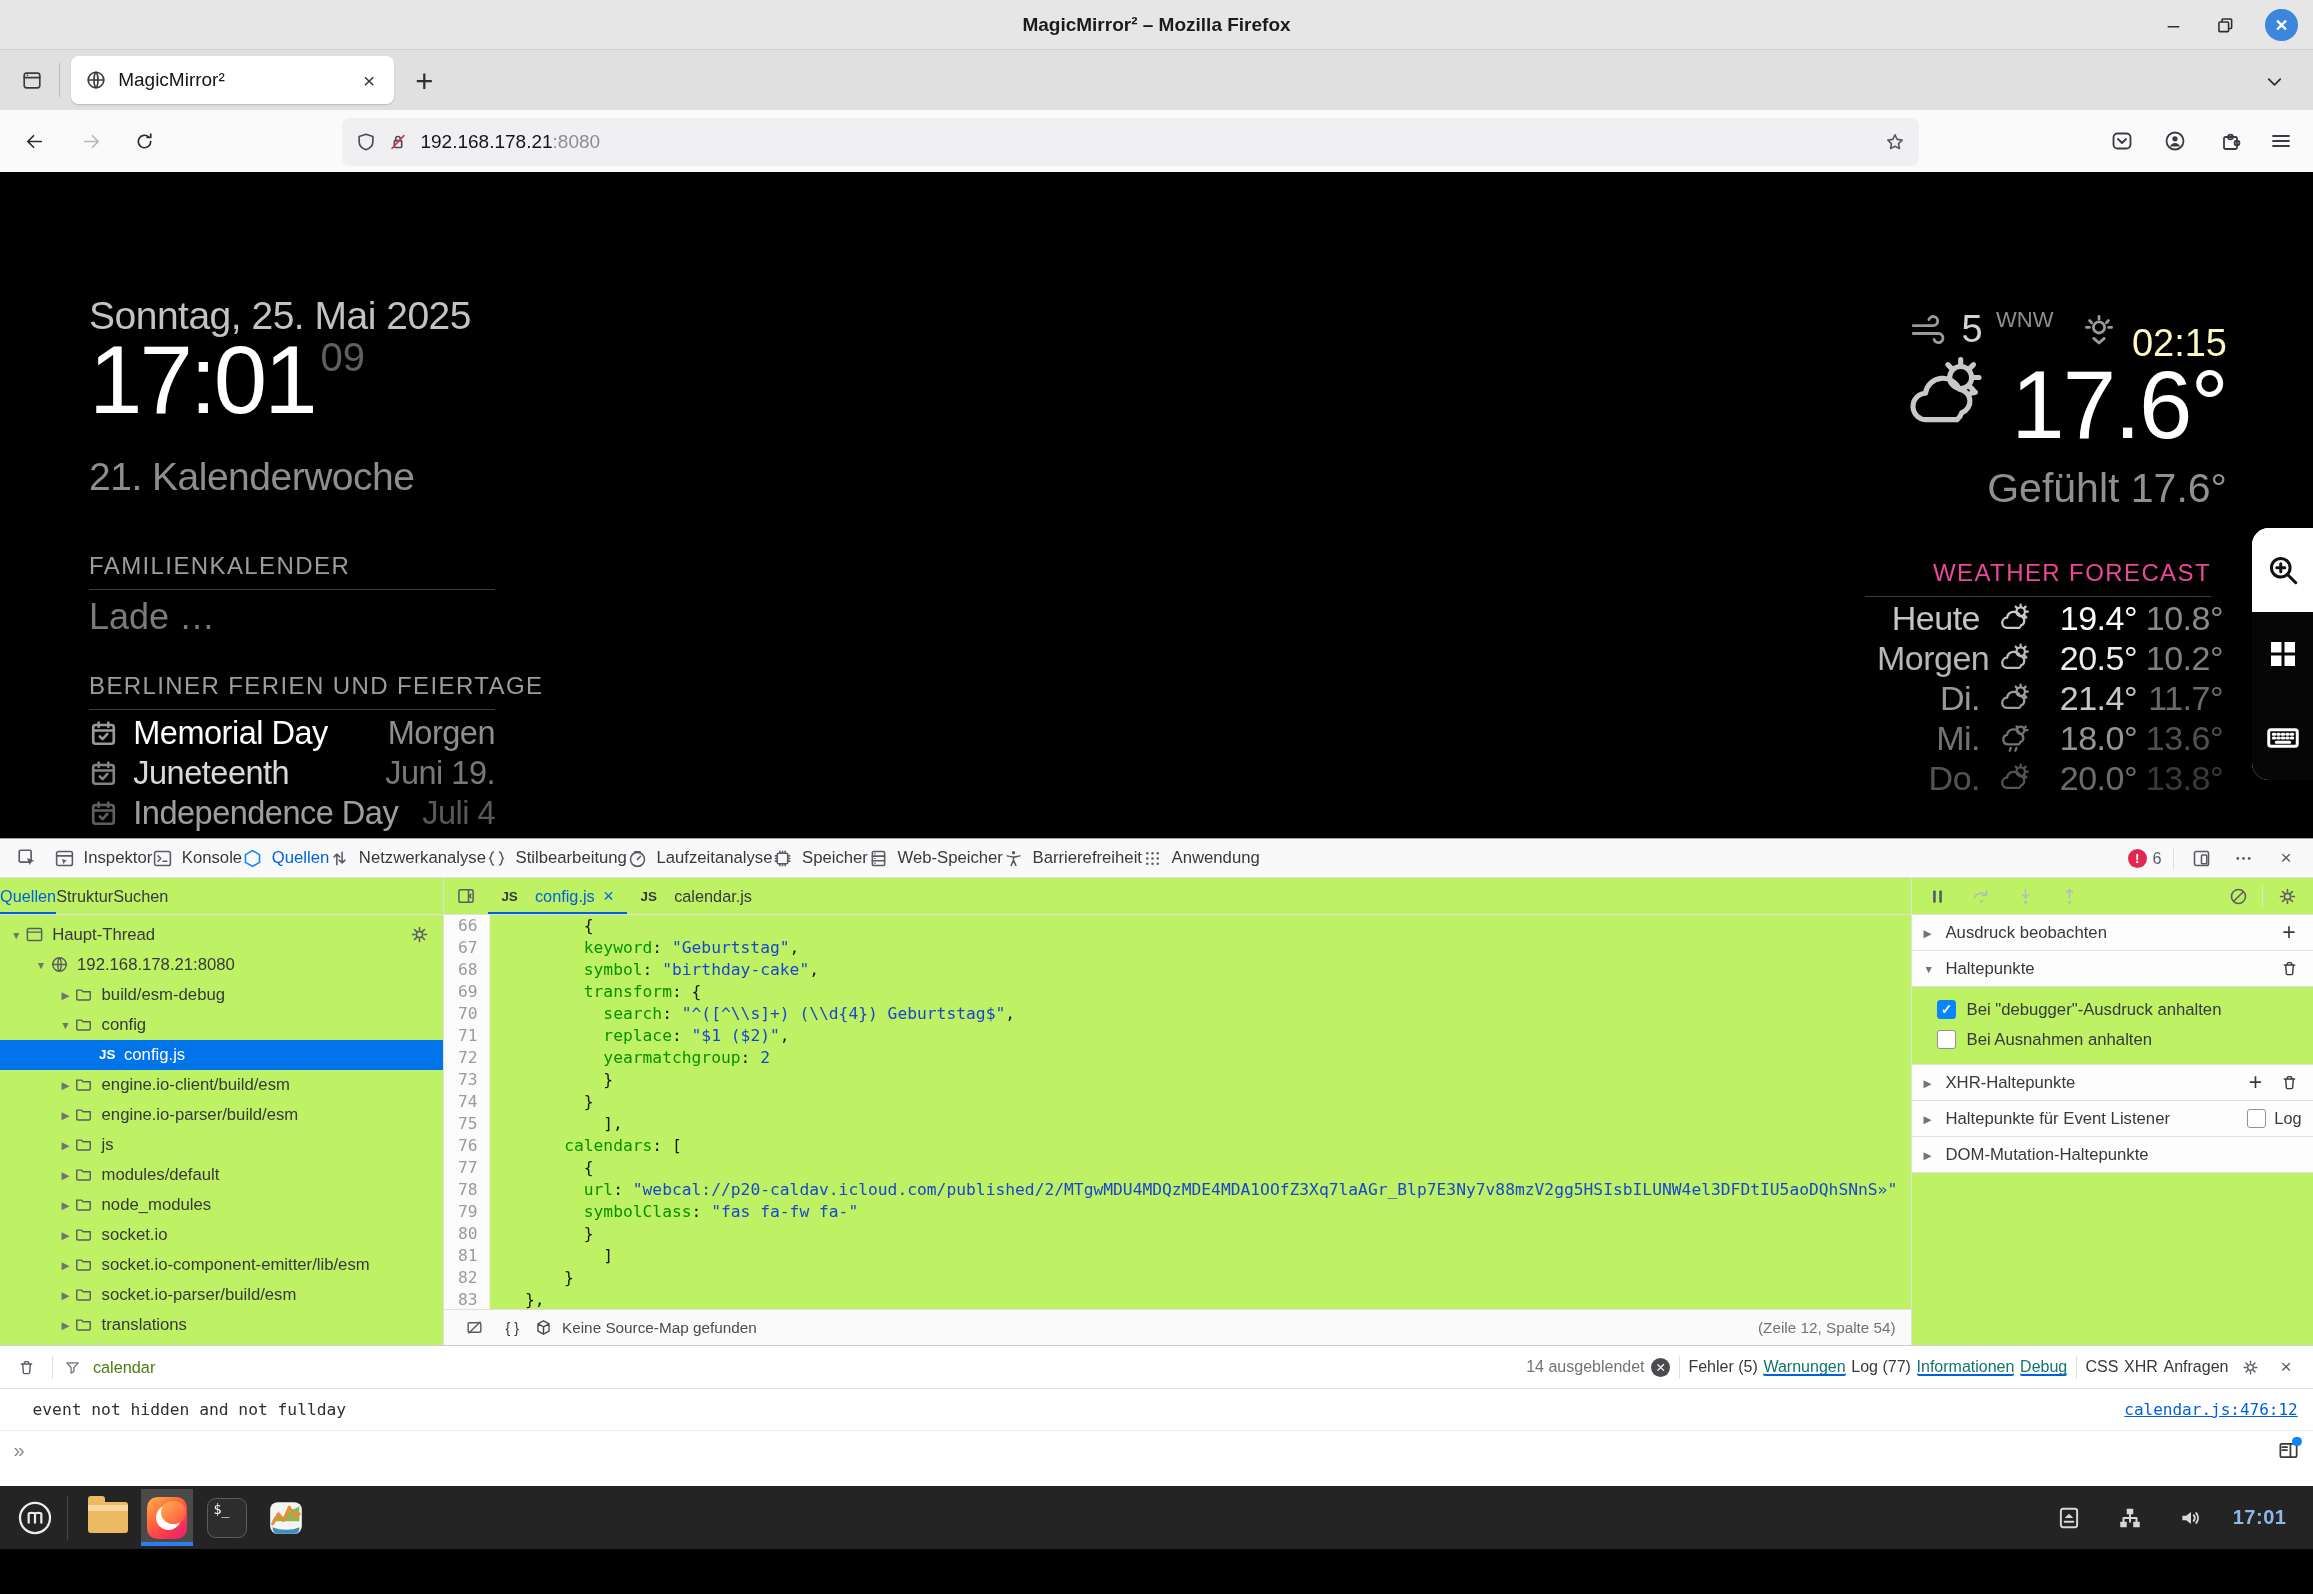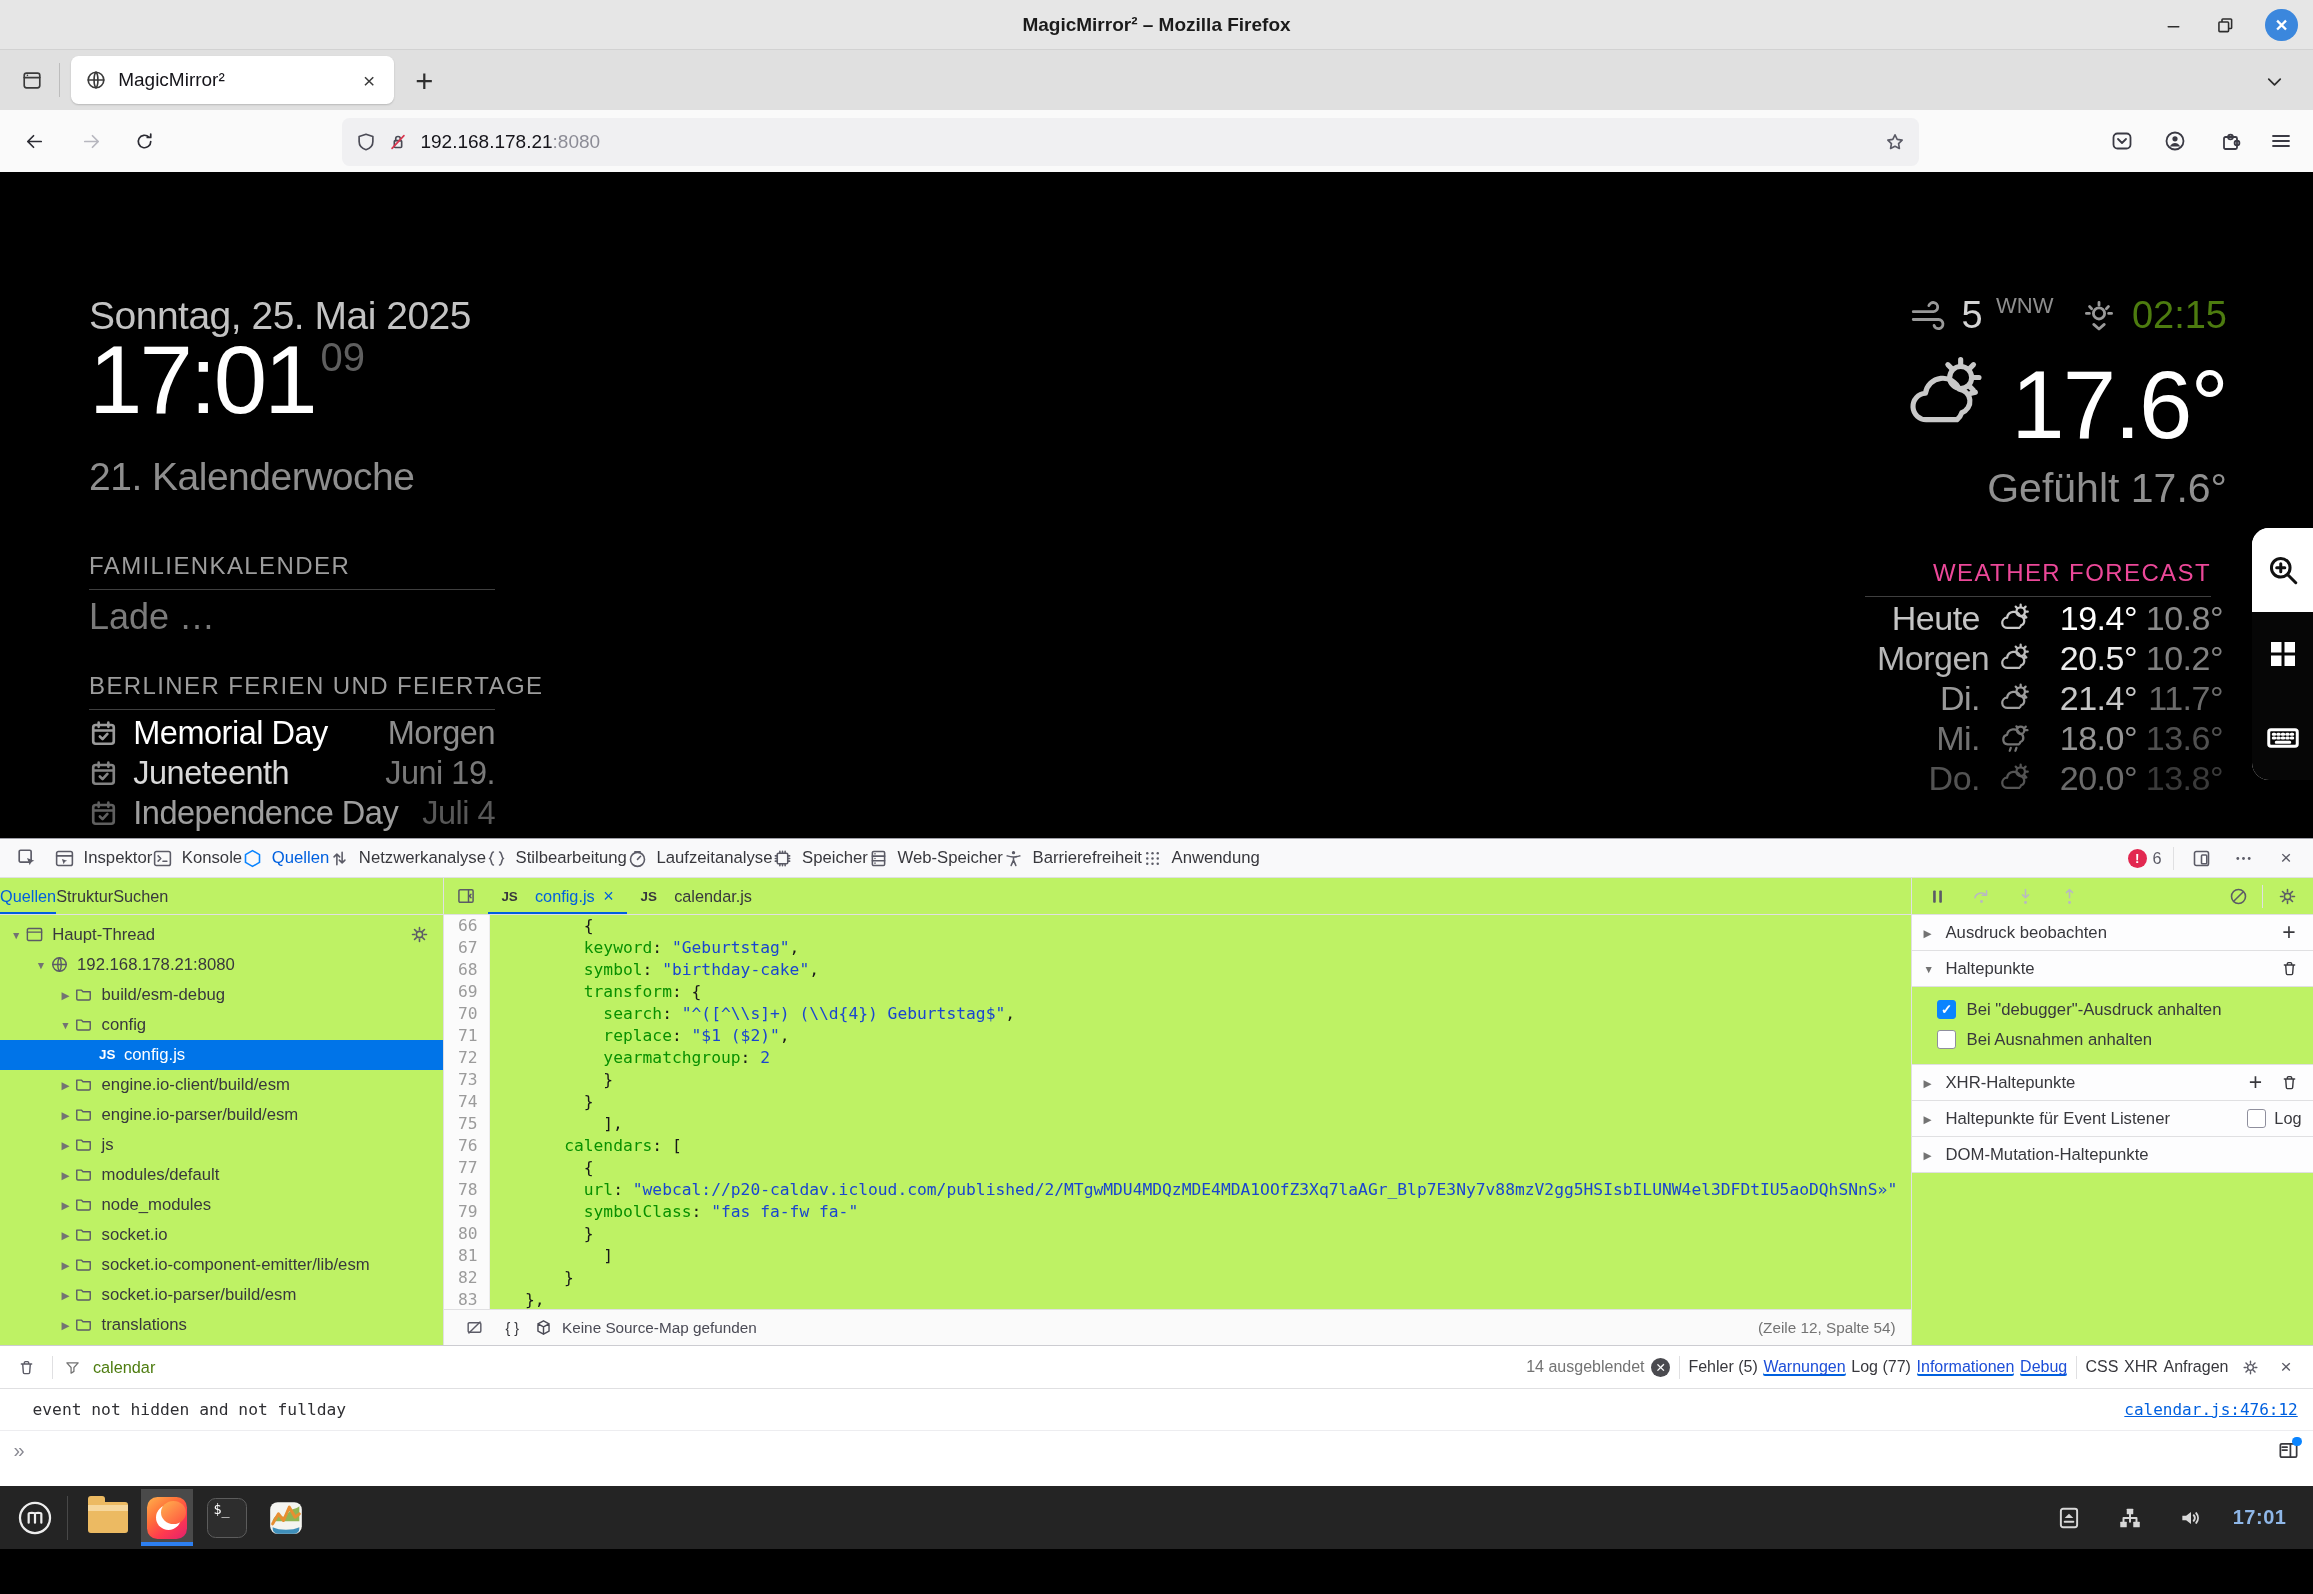--- a/index.html
+++ b/index.html
@@ -66,21 +66,21 @@
   .mm-event .ico{color:#9a9a9a;margin-right:15.3px;}
   .mm-event .ico svg{width:29px;height:29px;stroke-width:2.2;}
   .mm-event .t{color:#fff;flex:1;white-space:nowrap;}
   .mm-event .w{color:#8e8e8e;}
   .mm-right{position:absolute;right:86px;top:0;width:516px;height:100%;}
   .mm-meta{position:absolute;top:122px;right:0;display:flex;align-items:center;gap:11.5px;font-size:38px;color:#a8a8a8;white-space:nowrap;}
   .mm-meta .ico{color:#9a9a9a;}
   .mm-meta .ico svg{width:42px;height:42px;stroke-width:1.6;}
   .mm-meta .wspd{color:#d4d4d4;}
   .mm-meta .wdir{font-size:22px;color:#8e8e8e;position:relative;top:-9.6px;margin:0 13.4px 0 1.9px;}
-  .mm-meta .stime{color:#4d7c0f;}
+  .mm-meta .stime{color:#fef9c3;margin-top:28px;}
   .mm-current{position:absolute;top:178px;right:0;display:flex;align-items:flex-start;gap:21px;}
   .mm-current .ico{color:#c9c9c9;}
   .mm-current .ico svg{width:88px;height:88px;stroke-width:1.4;}
   .mm-current .temp{font-size:96px;color:#fff;letter-spacing:-1.9px;}
   .mm-feels{position:absolute;top:293px;right:0;font-size:41px;color:#909090;white-space:nowrap;}
   .mm-wf-title{position:absolute;top:387px;right:16px;width:346px;text-align:right;font-size:24px;color:#ec4899;letter-spacing:1.4px;padding-bottom:8.6px;border-bottom:1.9px solid #3f3f3f;}
   .mm-forecast{position:absolute;top:426px;right:4px;width:346px;}
   .wf-row{display:flex;align-items:center;height:40px;font-size:34px;letter-spacing:-0.5px;}
   .wf-row:nth-child(2){opacity:.93;}
   .wf-row:nth-child(3){opacity:.78;}
@@ -174,21 +174,21 @@
   .con-filter{height:43px;flex:none;display:flex;align-items:center;gap:11.5px;padding:0 13.4px;border-bottom:1px solid #e0e0e2;}
   .con-filter .dtbtn{width:27px;height:27px;color:#5b5b66;}
   .con-filter .dtbtn svg{width:19px;height:19px;}
   .filter-funnel{color:#737373;}
   .filter-funnel svg{width:17px;height:17px;}
   .filter-text{color:#4d7c0f;font-size:16.3px;}
   .con-filter-right{margin-left:auto;display:flex;align-items:center;gap:8.6px;}
   .hidden-note{display:flex;align-items:center;gap:6.7px;color:#737373;font-size:16px;white-space:nowrap;}
   .xcircle{width:19px;height:19px;border-radius:50%;background:#4a4a4f;color:#fff;font-size:12.4px;display:flex;align-items:center;justify-content:center;}
   .confil{padding:4.8px 9.6px;font-size:16px;color:#38383d;white-space:nowrap;border-radius:1.9px;}
-  .confil.active{color:#1d4ed8;background:#e7f1ff;box-shadow:inset 0 -1.9px 0 #0060df;}
+  .confil.active{color:#0f766e;background:#e7f1ff;box-shadow:inset 0 -1.9px 0 #0060df;}
   .con-msg{height:42px;flex:none;border-bottom:1px solid #ededf0;display:flex;align-items:center;padding:0 15.3px 0 32.5px;font-family:"DejaVu Sans Mono",monospace;font-size:16.3px;color:#2f2f33;}
   .msg-link{margin-left:auto;color:#0060df;text-decoration:underline;font-size:16px;}
   .con-prompt{position:relative;flex:1;padding:7.6px 15.3px 0 13.4px;color:#8a8a93;font-size:20px;}
   .split-dot{position:absolute!important;right:13.4px;top:7.6px;color:#38383d;position:relative;}
   .split-dot svg{width:23px;height:23px;}
   .bluedot{position:absolute;right:-1.9px;top:-1.9px;width:9.6px;height:9.6px;border-radius:50%;background:#0a84ff;}
 
   
   #taskbar{position:absolute;left:0;top:1486px;right:0;height:63px;background:#242424;display:flex;align-items:center;padding:0 9.6px;}
   .tb-menu{border:none;background:none;color:#ededed;width:50px;height:50px;display:flex;align-items:center;justify-content:center;}

